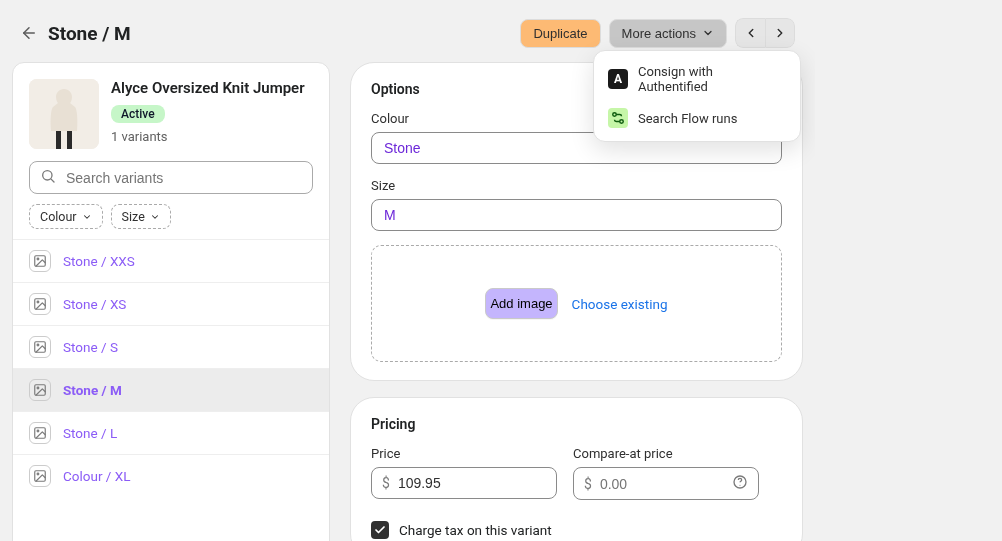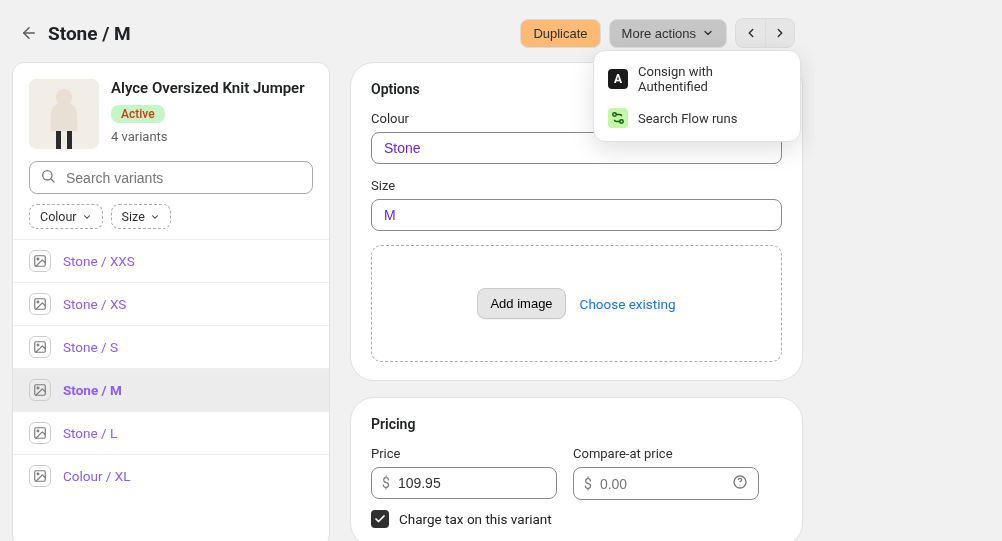--- a/index.html
+++ b/index.html
@@ -157,21 +157,21 @@
     gap: 6px;
   }
   .product-name {
     font-size: 15px;
     font-weight: 600;
     line-height: 1.3;
   }
   .badge {
     display: inline-block;
     background: #c6f6c8;
-    color: #c2410c;
+    color: #0f172a;
     font-size: 12px;
     font-weight: 500;
     padding: 2px 10px;
     border-radius: 8px;
     width: fit-content;
   }
   .variant-count {
     font-size: 13px;
     color: #616161;
   }
@@ -273,24 +273,24 @@
   .dropzone {
     border: 1px dashed #aaa;
     border-radius: 10px;
     padding: 42px 0;
     display: flex;
     align-items: center;
     justify-content: center;
     gap: 14px;
   }
   .btn-outline {
-    background: #e5e5e5;
+    background: #c4b5fd;
     border: 1px solid #c9c9c9;
     border-radius: 8px;
-    padding: 7px 12px;
+    padding: 7px 4px;
     font-size: 13px;
     font-weight: 500;
     cursor: pointer;
     box-shadow: 0 1px 0 rgba(0,0,0,0.04);
   }
   .link-text {
     color: #1a73e8;
     font-size: 13.5px;
     cursor: pointer;
   }
@@ -320,21 +320,21 @@
     background: transparent;
   }
   .money-input .help {
     margin-left: auto;
     color: #7a7a7a;
   }
   .checkbox-row {
     display: flex;
     align-items: center;
     gap: 10px;
-    margin-top: 10px;
+    margin-top: 21px;
     font-size: 13.5px;
   }
   .checkbox {
     width: 18px;
     height: 18px;
     background: #303030;
     border-radius: 4px;
     display: flex;
     align-items: center;
     justify-content: center;
@@ -412,21 +412,21 @@
             <rect width="70" height="70" fill="#f2ede6"></rect>
 
             <path d="M35 10 C30 10 27 14 27 18 C27 22 29 24 29 24 L24 28 C22 30 21 40 22 52 L48 52 C49 40 48 30 46 28 L41 24 C41 24 43 22 43 18 C43 14 40 10 35 10 Z" fill="#e8e0d4"></path>
             <rect x="27" y="52" width="5" height="18" fill="#2a2a2a"></rect>
             <rect x="38" y="52" width="5" height="18" fill="#2a2a2a"></rect>
           </svg>
         </div>
         <div class="product-meta">
           <div class="product-name">Alyce Oversized Knit Jumper</div>
           <span class="badge">Active</span>
-          <span class="variant-count">4 variants</span>
+          <span class="variant-count">1 variants</span>
         </div>
       </div>
       <div class="search-wrap">
         <div class="search-box">
           <span>
             <svg width="16" height="16" viewBox="0 0 24 24" fill="none" stroke="#7a7a7a" stroke-width="2" stroke-linecap="round">
                 <circle cx="11" cy="11" r="7"></circle>
                 <line x1="21" y1="21" x2="16.65" y2="16.65"></line>
               </svg>
           </span>

